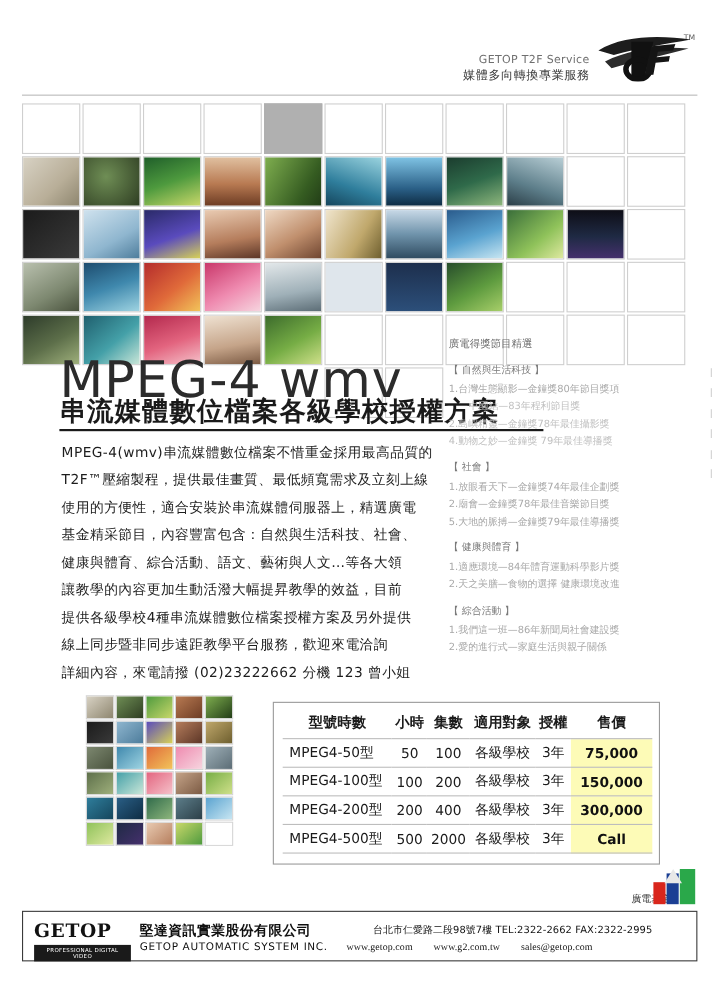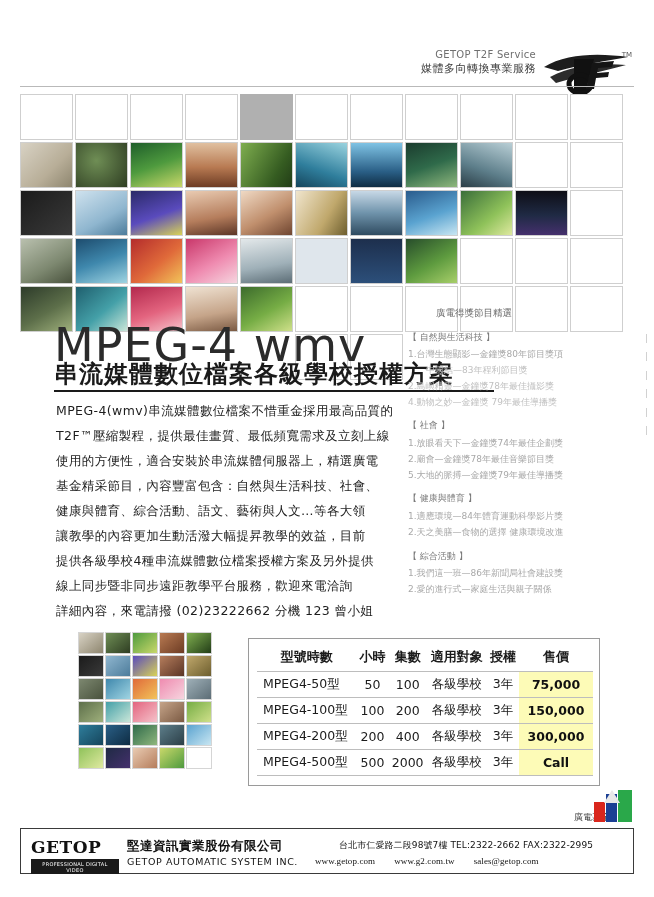--- a/index.html
+++ b/index.html
@@ -38,21 +38,21 @@
     letter-spacing: 0.3px;
   }
   .header-line2 {
     font-size: 11px;
     color: #3a3a3a;
     letter-spacing: 0.5px;
     margin-left: 36px;
   }
   .logo-t2f {
     position: absolute;
-    right: 22px; top: 49px;
+    right: 22px; top: 28px;
     width: 92px; height: 48px;
   }
   .logo-t2f .tm {
     position: absolute;
     right: 0; top: 2px;
     font-size: 7px;
     color: #555;
   }
   .logo-swoosh {
     position: absolute;
@@ -128,21 +128,20 @@
     left: 408px; top: 305px;
     width: 200px;
     font-size: 9px;
     color: #8d8d8d;
     line-height: 1.75;
   }
   .awards .aw-title {
     color: #6b6b6b;
     font-size: 9.5px;
     margin-bottom: 3px;
-    margin-left: 28px;
   }
   .awards .aw-head {
     color: #7a7a7a;
     margin-top: 8px;
     margin-bottom: 2px;
   }
   .awards .aw-item {
     color: #a8a8a8;
     white-space: nowrap;
     overflow: hidden;

